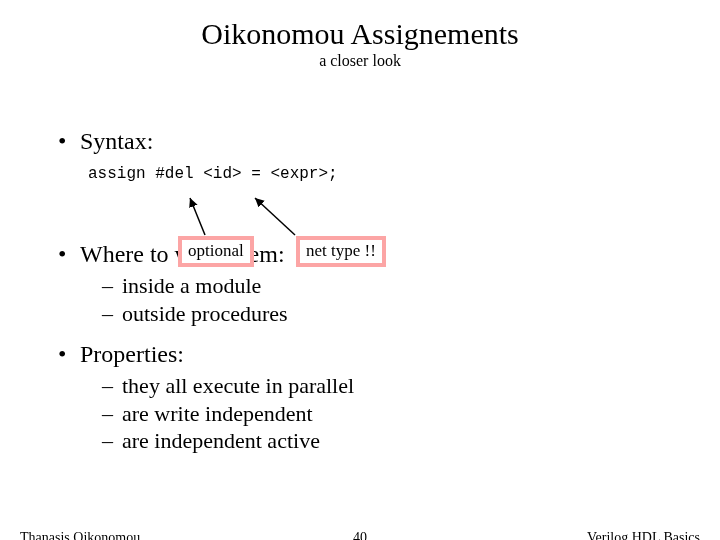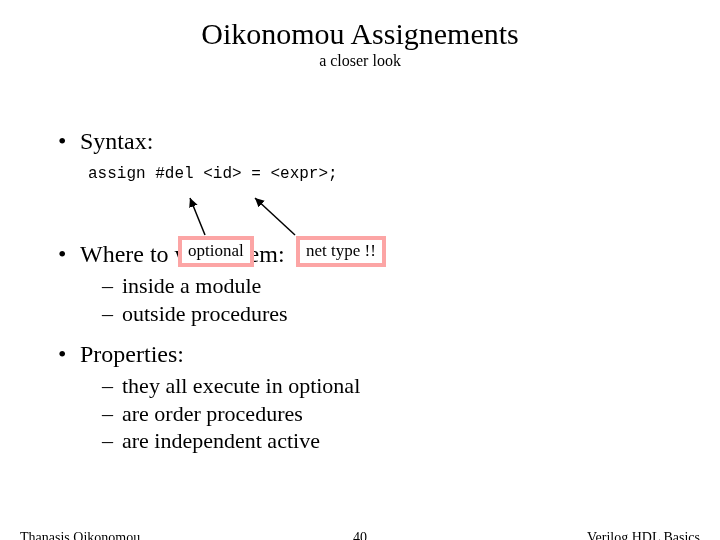--- a/index.html
+++ b/index.html
@@ -154,25 +154,25 @@
       </div>
     </div>
 
     <div class="bullet" style="margin-top:14px">
       <span class="dot">•</span>
       <span>Properties:</span>
     </div>
     <div class="sublist">
       <div class="subitem">
         <span class="dash">–</span>
-        <span>they all execute in optional</span>
+        <span>they all execute in parallel</span>
       </div>
       <div class="subitem">
         <span class="dash">–</span>
-        <span>are order procedures</span>
+        <span>are write independent</span>
       </div>
       <div class="subitem">
         <span class="dash">–</span>
         <span>are independent active</span>
       </div>
     </div>
 
   </div>
 
   <svg class="arrows">

